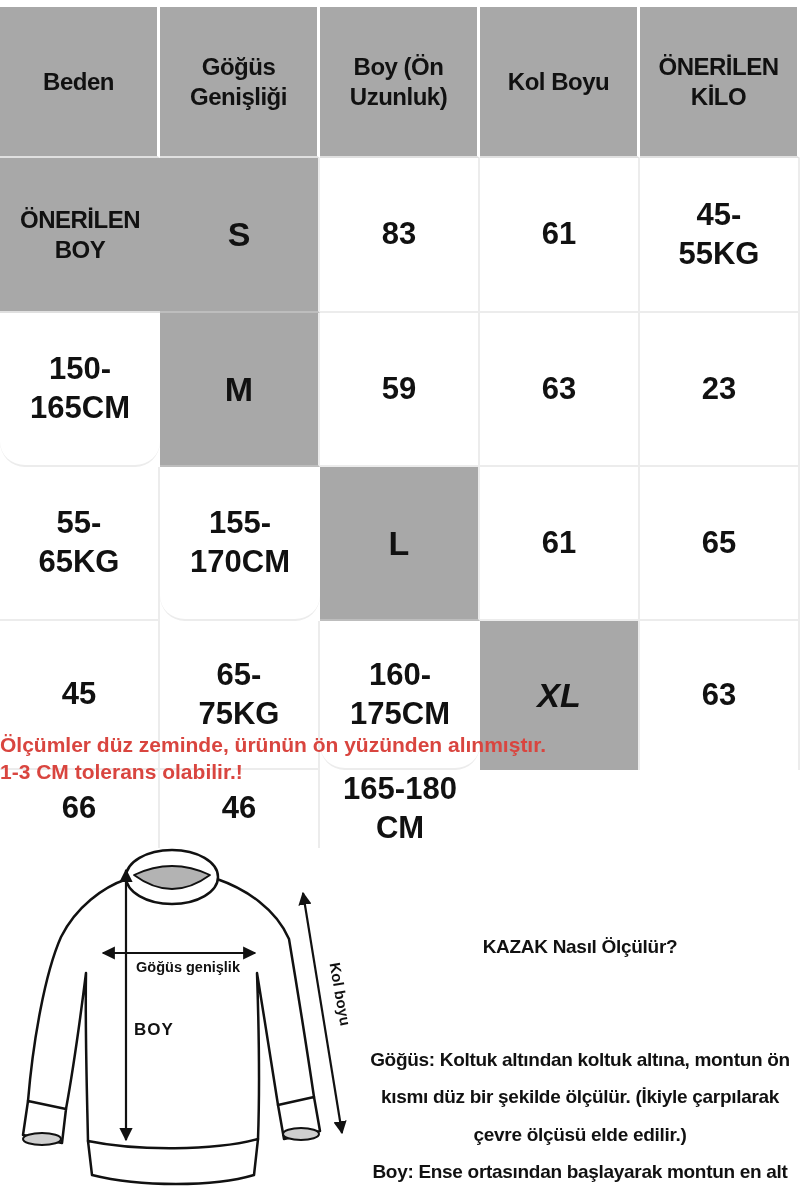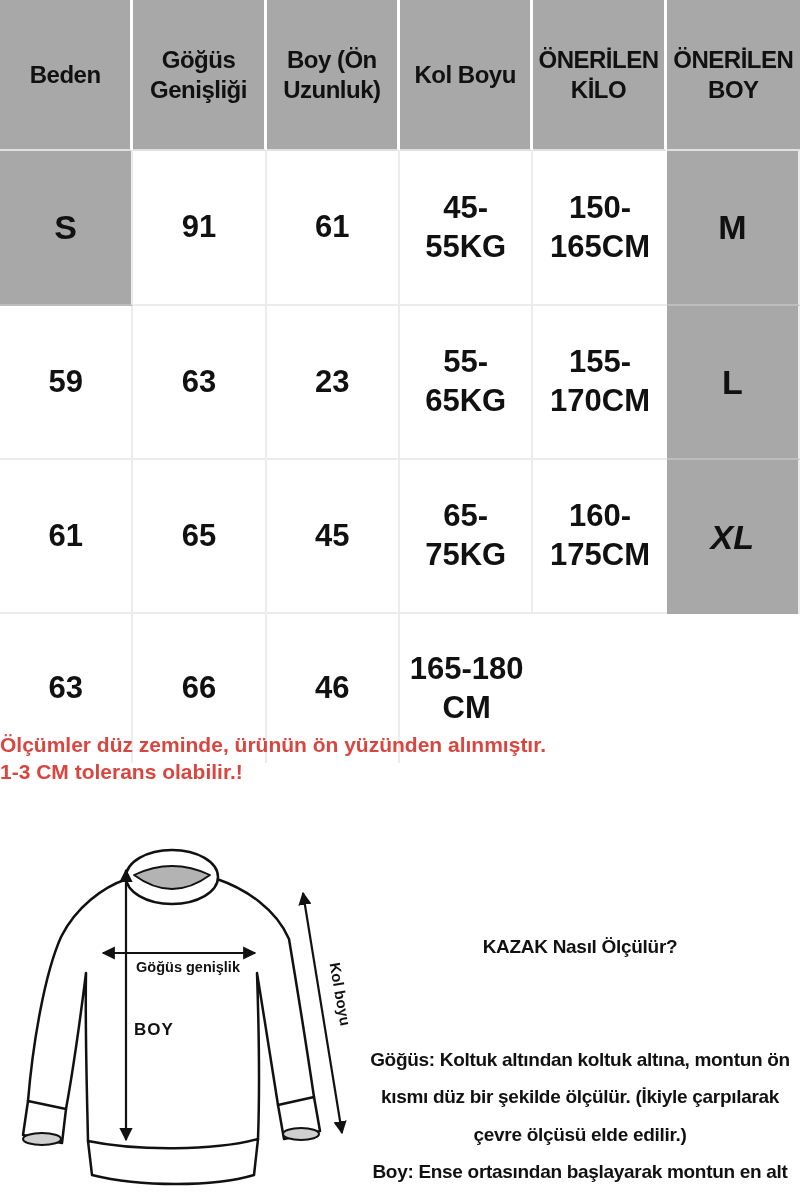--- a/index.html
+++ b/index.html
@@ -1,33 +1,33 @@
 <!DOCTYPE html>
 <html><head>
 <meta charset="utf-8">
 <style>
   html,body{margin:0;padding:0;background:#fff;}
   .page{position:relative;width:800px;height:1200px;background:#fff;overflow:hidden;
         font-family:"Liberation Sans",sans-serif;font-weight:bold;color:#111;}
 
   
-  .size-table{position:absolute;left:0;top:0;width:800px;height:763px;
-      display:grid;grid-template-columns:repeat(6,1fr);
+  .size-table{position:absolute;left:0;top:7px;width:800px;height:763px;
+      display:grid;grid-template-columns:repeat(5,1fr);
       grid-template-rows:151px 155px 154px 154px 149px;}
   .cell{display:flex;align-items:center;justify-content:center;text-align:center;
       white-space:pre-line;line-height:1.25;}
   .h{background:#a8a8a8;font-size:24px;letter-spacing:-0.5px;
       border-right:3px solid #ffffff;border-bottom:2px solid #e0e0e0;}
   .h.last{border-right:none;}
   .lbl{background:#a8a8a8;font-size:34px;
       border-right:2px solid #ececec;border-bottom:2px solid #bdbdbd;}
   .lbl.bottom{border-bottom:none;font-style:italic;}
   .val{background:#ffffff;font-size:31px;
       border-right:2px solid #ececec;border-bottom:2px solid #ececec;}
-  .val.lastcol{border-right:none;}
+  .val.lastcol{border-right:none;border-radius:25px;}
   .val.bottom{border-bottom:none;}
 
   
   .note{position:absolute;left:0;top:731px;width:728px;text-align:left;
       color:#d9453f;font-size:21px;line-height:27px;}
 
   
   .instructions{position:absolute;left:352px;top:853px;width:456px;text-align:center;
       font-size:19px;line-height:37.5px;white-space:pre;letter-spacing:-0.3px;}
 
@@ -46,21 +46,21 @@
 Genişliği</div>
     <div class="cell h">Boy (Ön
 Uzunluk)</div>
     <div class="cell h">Kol Boyu</div>
     <div class="cell h">ÖNERİLEN
 KİLO</div>
     <div class="cell h last">ÖNERİLEN
 BOY</div>
 
     <div class="cell lbl">S</div>
-    <div class="cell val">91</div>
+    <div class="cell val">83</div>
     <div class="cell val">61</div>
     <div class="cell val">45-
 55KG</div>
     <div class="cell val lastcol">150-
 165CM</div>
 
     <div class="cell lbl">M</div>
     <div class="cell val">59</div>
     <div class="cell val">63</div>
     <div class="cell val">23</div>

